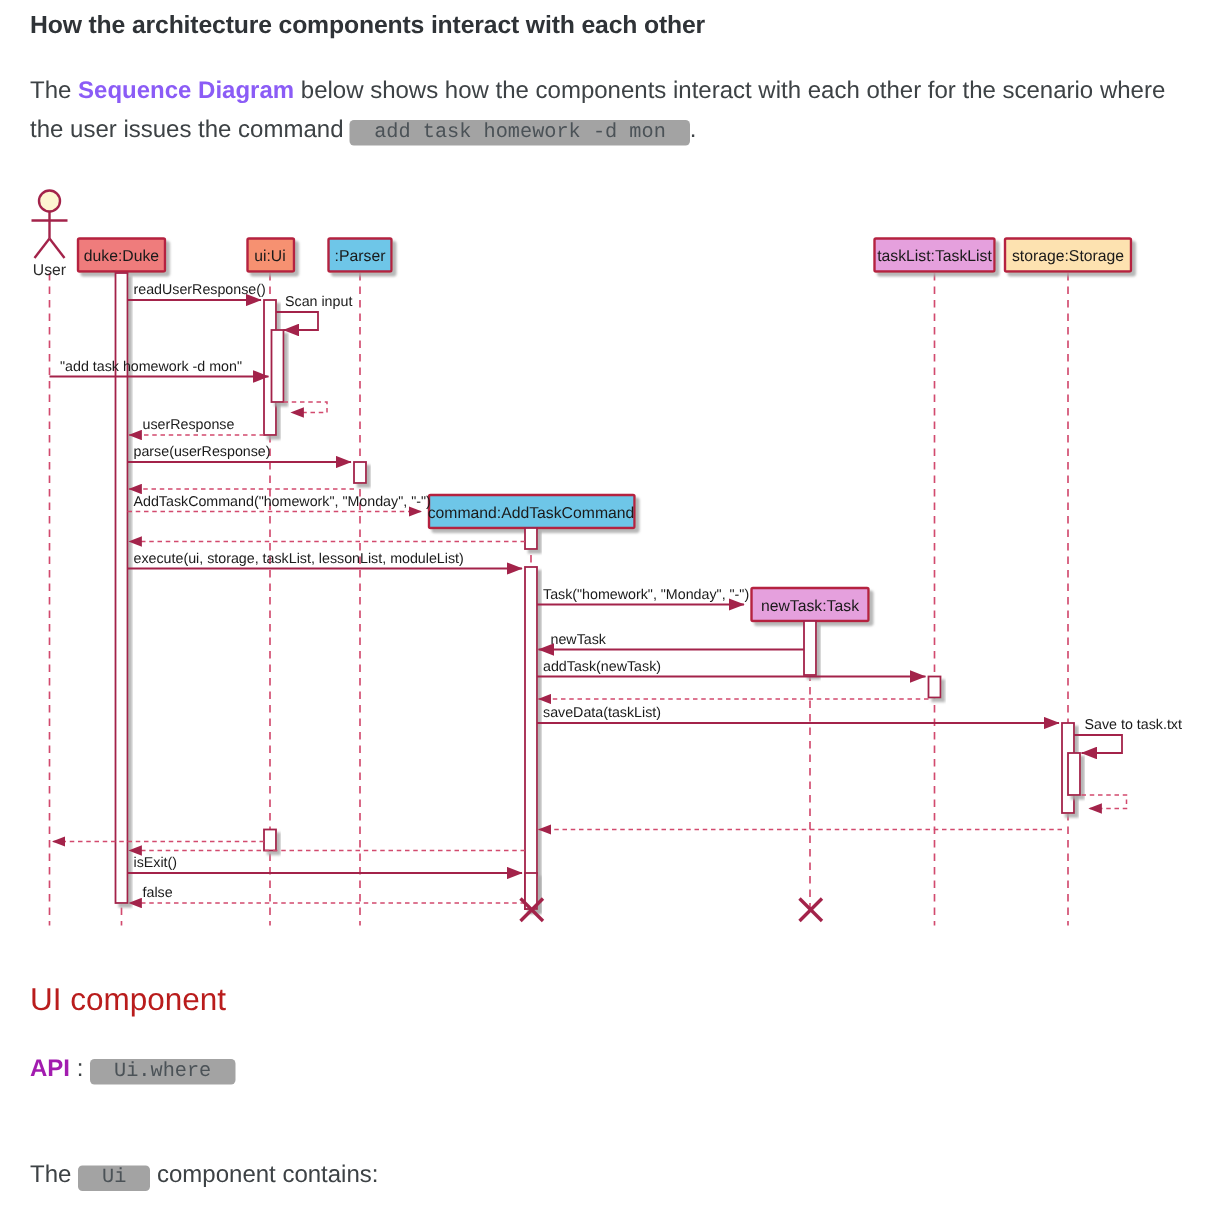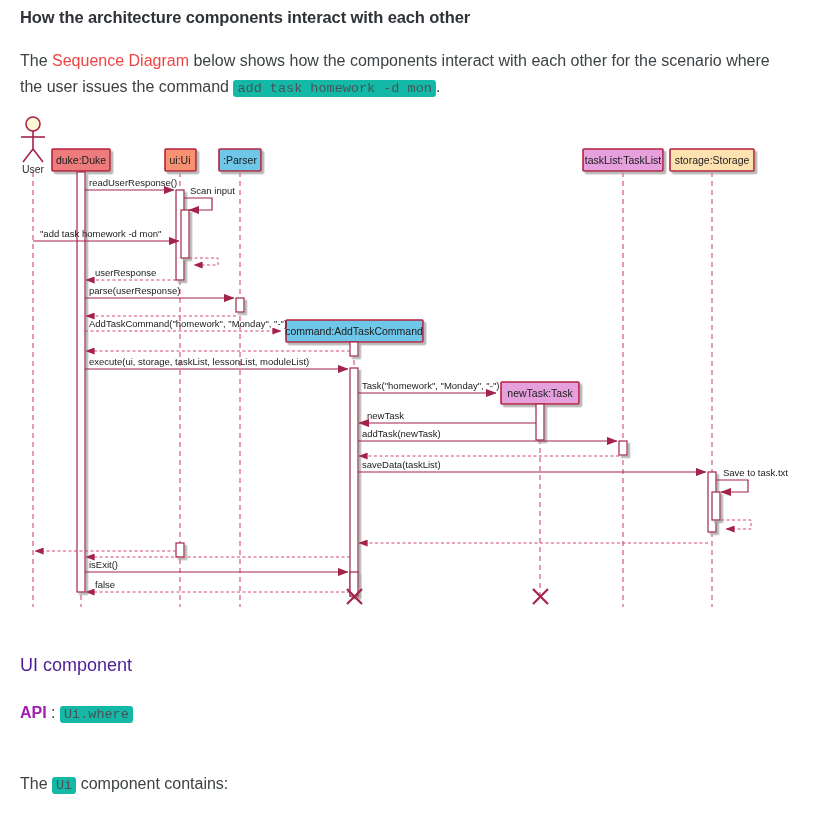--- a/index.html
+++ b/index.html
@@ -31,47 +31,47 @@
   }
   .para {
     position: absolute;
     left: 20px;
     top: 48px;
     width: 760px;
     font-size: 16px;
     line-height: 26px;
     color: #3d4245;
   }
-  .para b { font-weight: normal; color: #ef4444; }
+  .para b { font-weight: bold; color: #8b5cf6; }
   code.inline {
     font-family: "Liberation Mono", "DejaVu Sans Mono", monospace;
     font-size: 13.5px;
-    background: #14b8a6;
+    background: #a3a3a3;
     color: #4b5257;
-    padding: 1px 4px;
+    padding: 1px 16px;
     border-radius: 3px;
     white-space: pre;
   }
   
   .diagram {
     position: absolute;
     left: 0px;
-    top: 110px;
+    top: 120px;
     width: 816px;
     height: 510px;
   }
   .diagram svg { display: block; }
 
   
   .h-ui {
     position: absolute;
     left: 20px;
     top: 655px;
-    font-size: 18px;
-    color: #4c1d95;
+    font-size: 21px;
+    color: #b91c1c;
     font-weight: normal;
   }
   .api-line {
     position: absolute;
     left: 20px;
     top: 704px;
     font-size: 16px;
     color: #3d4245;
   }
   .api-line b { font-weight: bold; color: #a21caf; }

